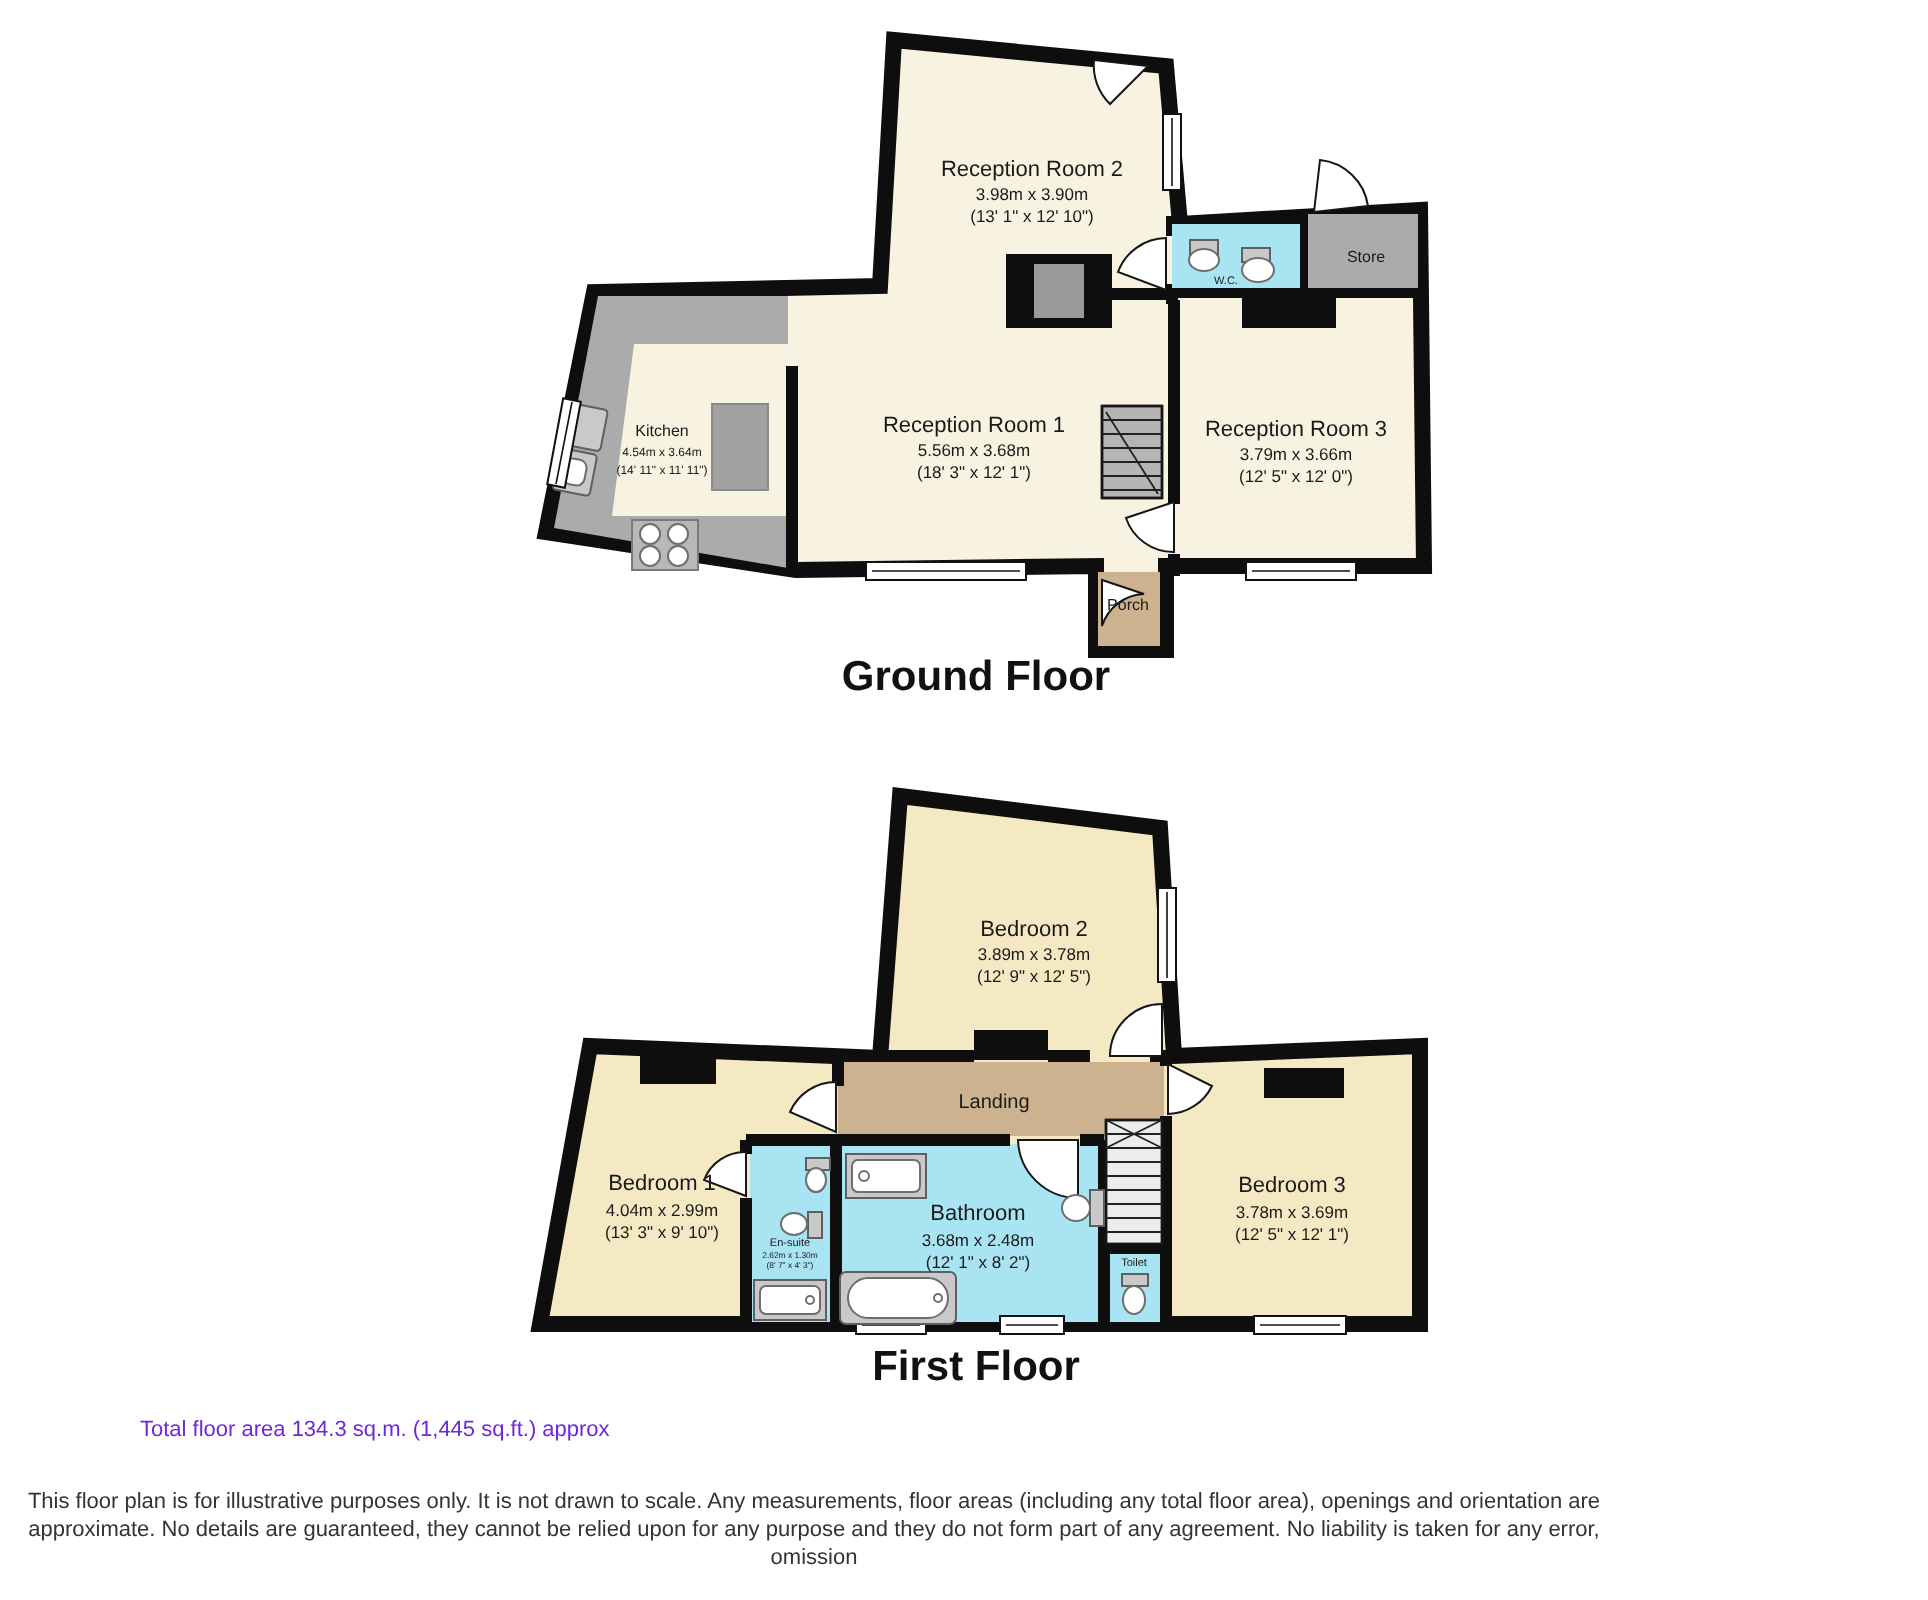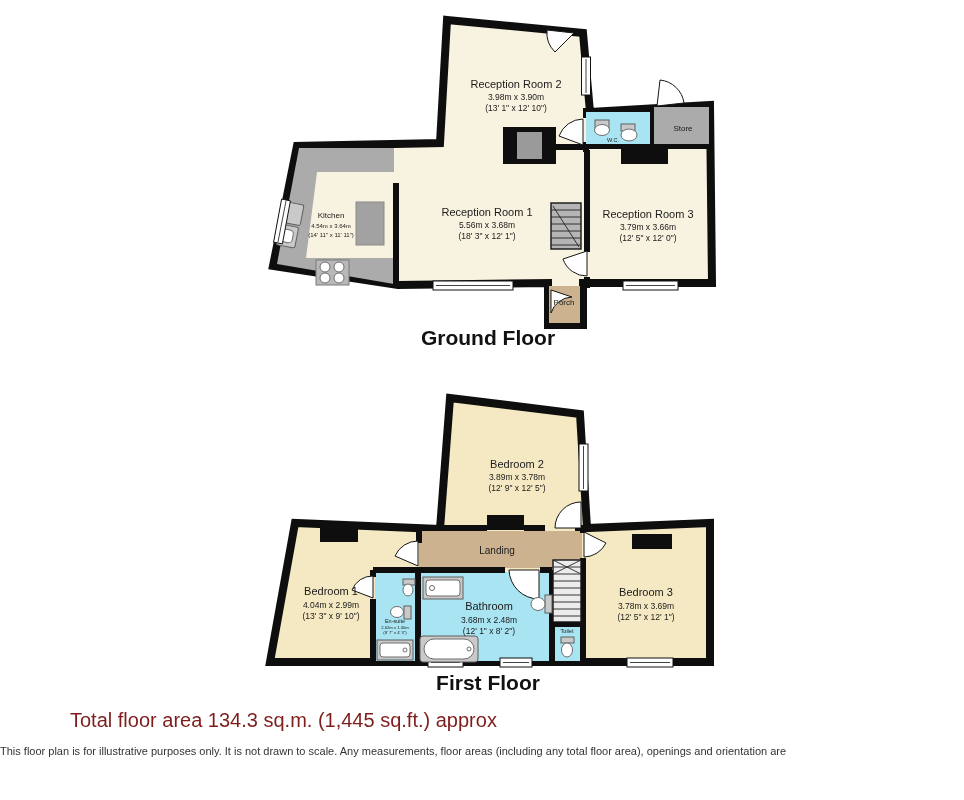--- a/index.html
+++ b/index.html
@@ -18,24 +18,24 @@
   .floor-title{font-size:21px;font-weight:bold;fill:#111;}
   text{text-anchor:middle;}
   .wallstroke{stroke:var(--wall);fill:none;}
   .window{fill:#ffffff;stroke:#111;stroke-width:1;}
   .winline{stroke:#111;stroke-width:0.8;}
   .door{fill:#ffffff;stroke:#161616;stroke-width:1;}
   .fixture{fill:#ffffff;stroke:#6e6e6e;stroke-width:1;}
   .fixture-dark{fill:var(--fixture-gray);stroke:#5f5f5f;stroke-width:1;}
   .tread{stroke:#222;stroke-width:0.9;}
   .footer-total{
-    position:absolute;left:70px;top:709px;font-size:20px;color:#7f1d1d;
+    position:absolute;left:70px;top:709px;font-size:11px;color:#6d28d9;
   }
   .disclaimer{
-    position:absolute;left:0;top:745px;width:814px;text-align:left;
+    position:absolute;left:0;top:745px;width:814px;text-align:center;
     font-size:11px;line-height:13.8px;color:#333;
   }
 </style>
 </head>
 <body>
 
 <svg width="964" height="800" viewBox="0 0 964 800">
 
   <g>
 
@@ -233,13 +233,14 @@
       <text class="tiny-name" x="567" y="633">Toilet</text>
     </g>
   </g>
 
   <text class="floor-title" x="488" y="690">First Floor</text>
 </svg>
 
 <div class="footer-total">Total floor area 134.3 sq.m. (1,445 sq.ft.) approx</div>
 <div class="disclaimer">
   <div>This floor plan is for illustrative purposes only. It is not drawn to scale. Any measurements, floor areas (including any total floor area), openings and orientation are</div>
+  <div>approximate. No details are guaranteed, they cannot be relied upon for any purpose and they do not form part of any agreement. No liability is taken for any error, omission</div>
 </div>
 
 </body></html>

